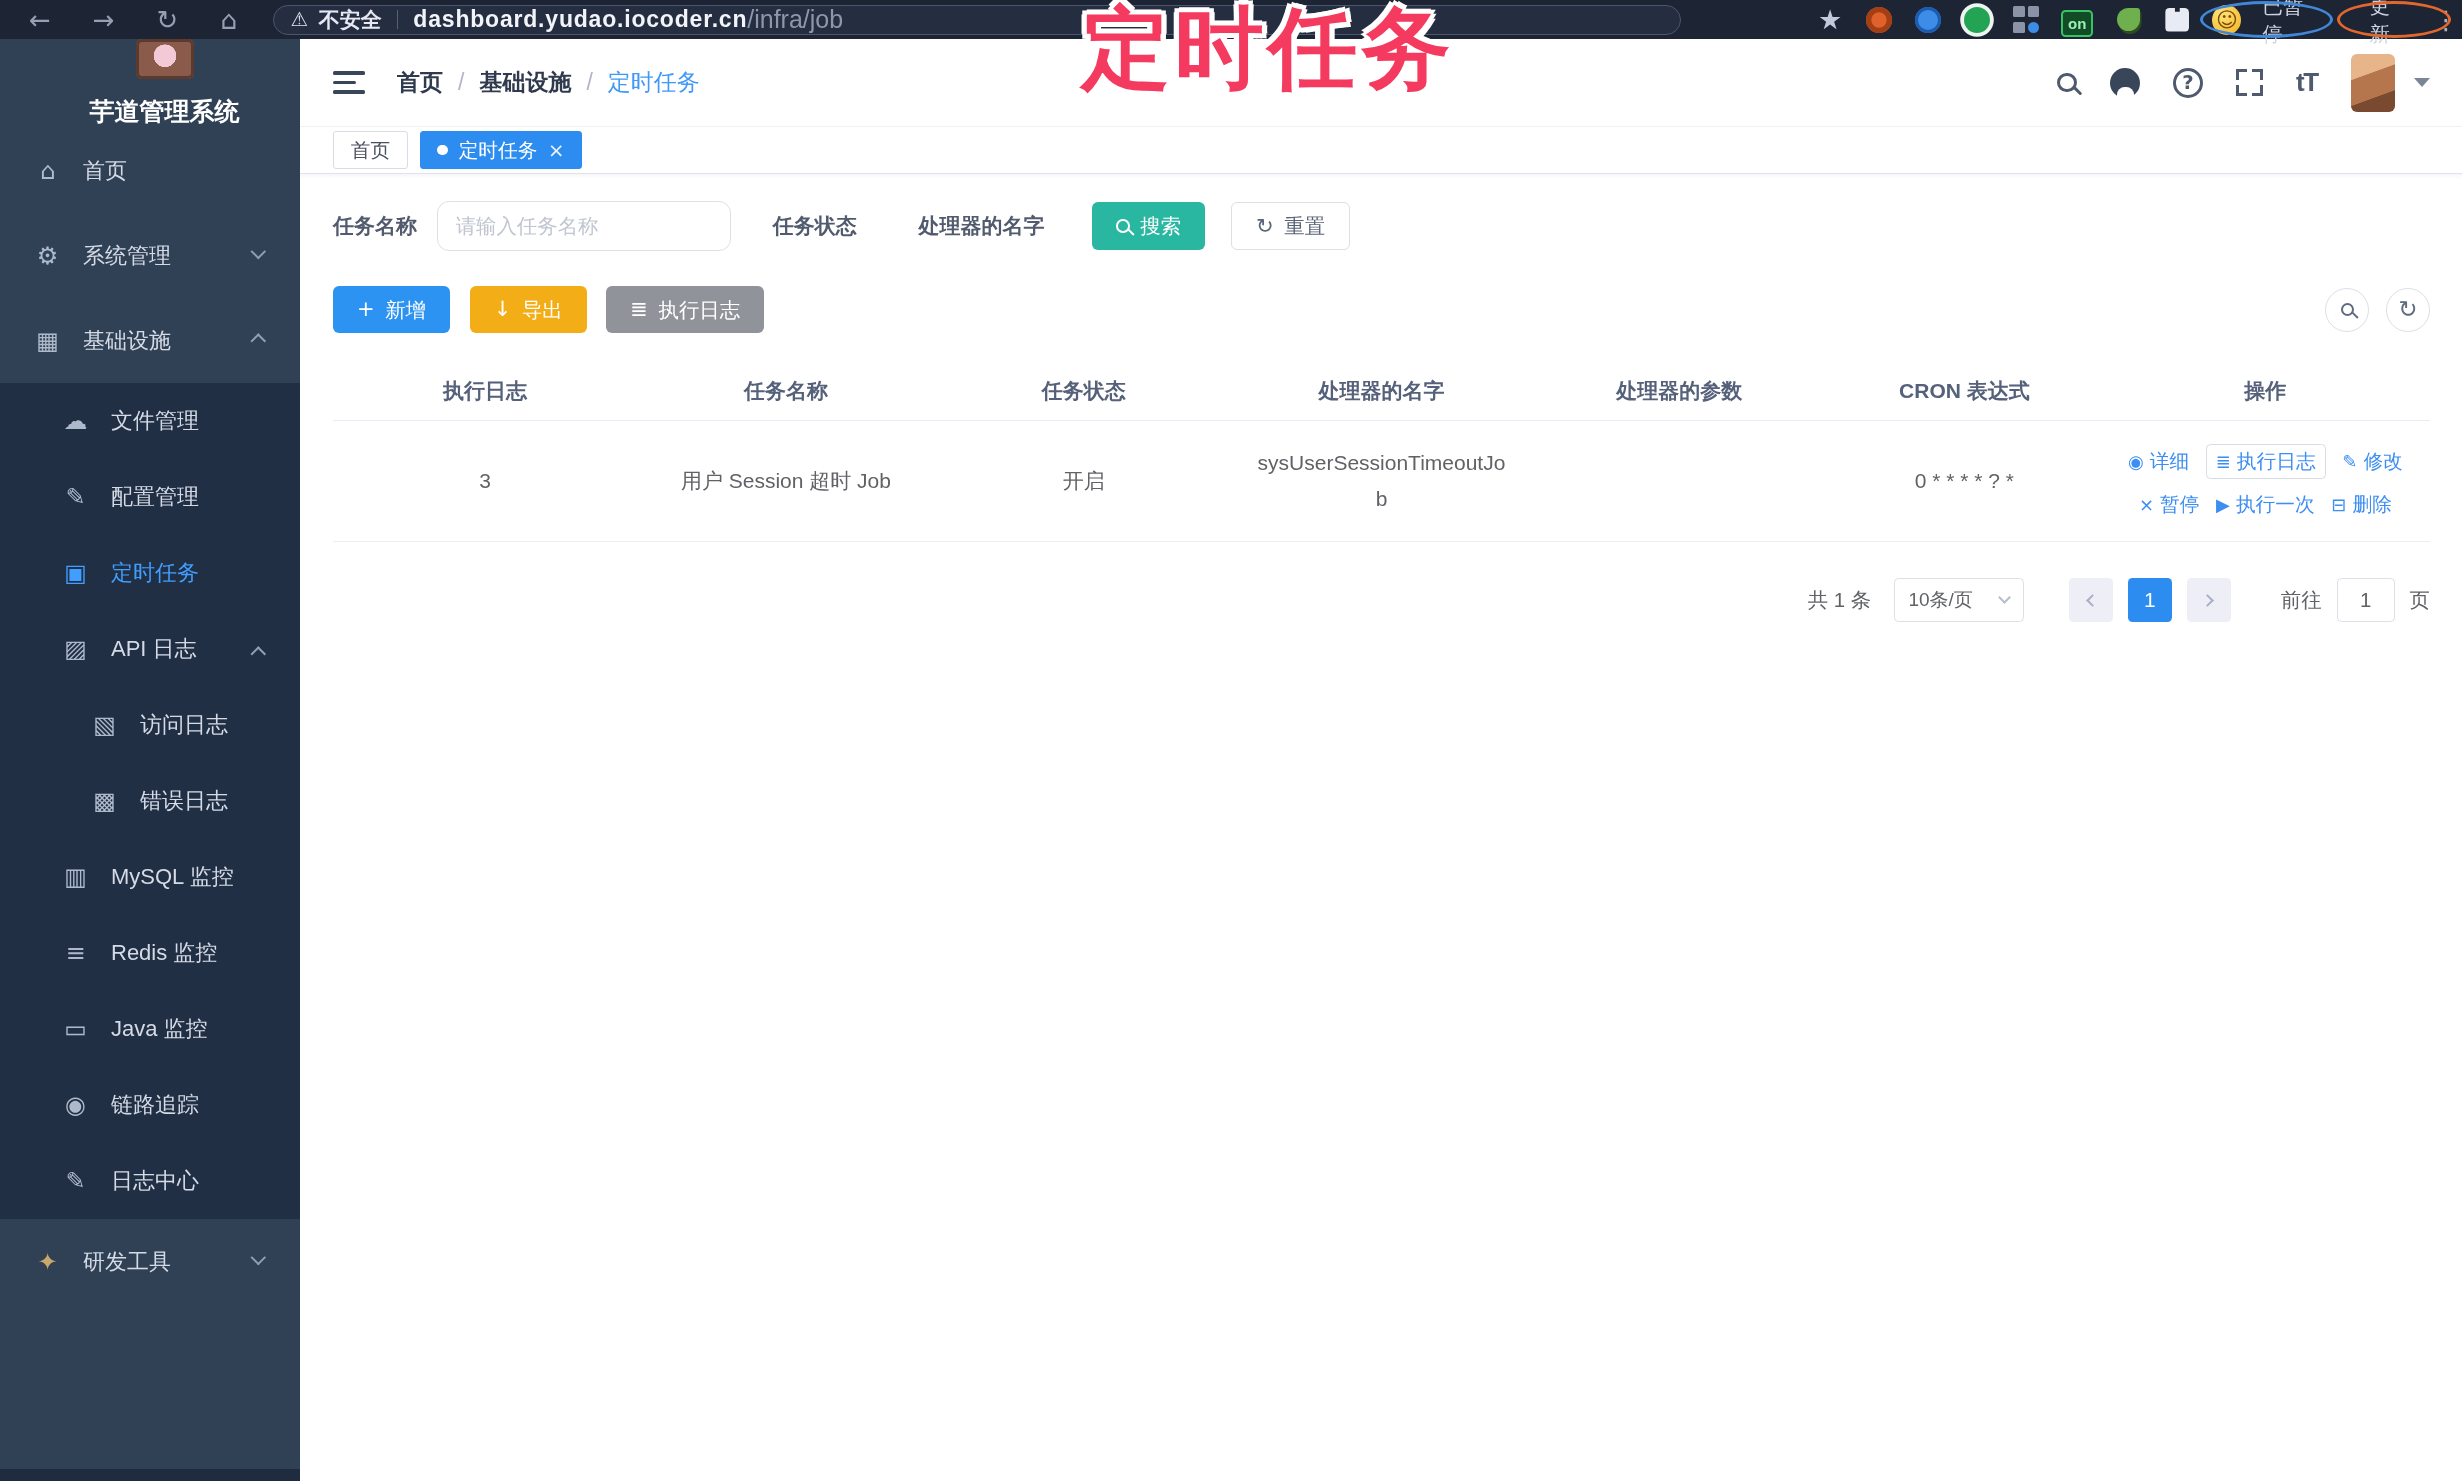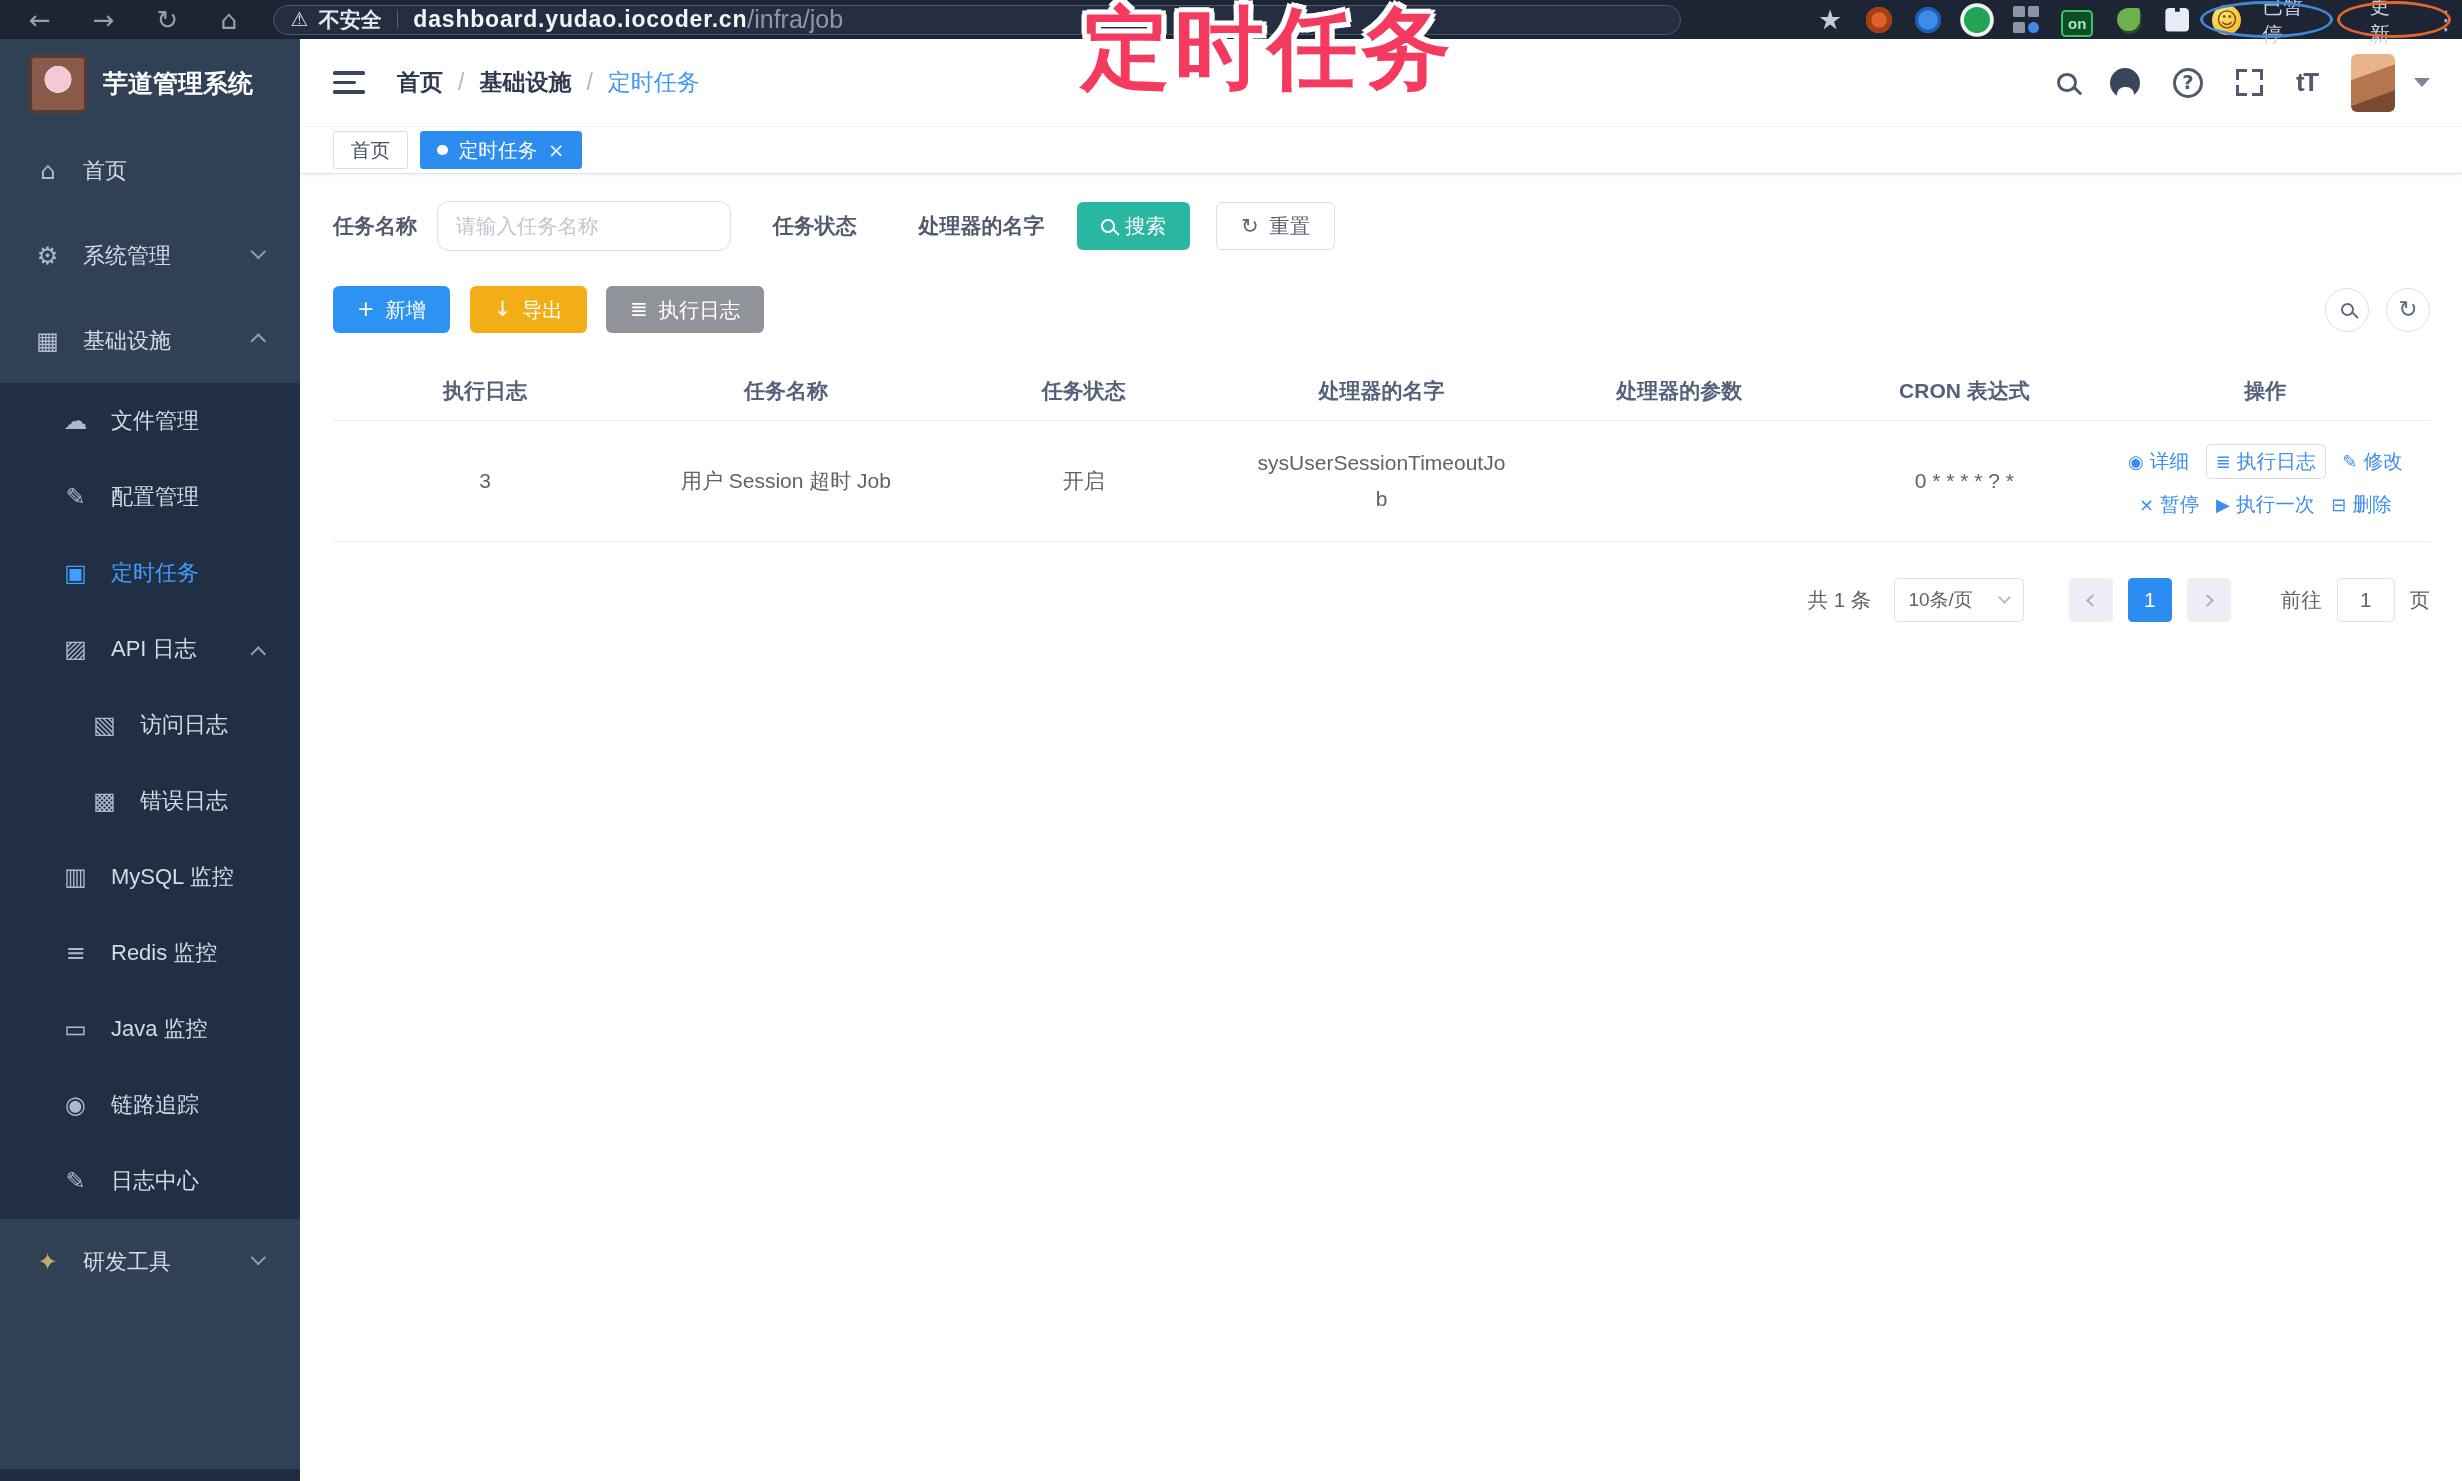--- a/index.html
+++ b/index.html
@@ -48,21 +48,21 @@
                 font-weight:bold; letter-spacing:4.5px; color:#f43a5f; pointer-events:none;
                 text-shadow:-4.5px -4.5px 0 #fff,4.5px -4.5px 0 #fff,-4.5px 4.5px 0 #fff,4.5px 4.5px 0 #fff,
                             -5.3px 0 0 #fff,5.3px 0 0 #fff,0 -5.3px 0 #fff,0 5.3px 0 #fff; }
   .anno-ellipse { position:absolute; z-index:40; border-radius:50%; pointer-events:none; }
   .anno-blue { left:2200px; top:0.8px; width:133px; height:37px; border:3.8px solid #4187d8; }
   .anno-orange { left:2337px; top:0.8px; width:114px; height:37px; border:3.8px solid #e2672e; }
 
   
   .sidebar { position:absolute; left:0; top:39px; width:300px; height:1442px;
              background:#304156; color:#cfd6e4; }
-  .logo-row { height:89px; display:flex; align-items:center; padding-left:29px; gap:16px; }
+  .logo-row { height:89px; display:flex; align-items:center; padding-left:29px; gap:16px;flex-direction:column; }
   .logo-img { width:58px; height:58px; border-radius:6px;
               background:radial-gradient(circle at 50% 42%,#f3c9d6 0 30%,#8a5a4a 31% 100%);
               box-shadow:inset 0 0 0 3px #5d3a2e; }
   .app-title { color:#fff; font-size:25px; font-weight:bold; }
   .menu-item { display:flex; align-items:center; position:relative; cursor:pointer; }
   .mi-lv1 { height:85px; padding-left:30px; }
   .mi-lv2 { height:76px; padding-left:58px; }
   .mi-lv3 { height:76px; padding-left:87px; }
   .submenu-bg { background:#212f44; }
   .mi-icon { width:35px; font-size:24px; color:#aeb9cc; margin-right:18px; text-align:center; }
@@ -125,21 +125,21 @@
   .f-input::placeholder { color:#c0c5d0; }
   .f-select { width:294px; height:50px; border:1.5px solid #dcdfe6; border-radius:6px;
               display:flex; align-items:center; justify-content:space-between; padding:0 18px;
               cursor:pointer; }
   .f-select span { font-size:20.4px; color:#c0c5d0; }
   .sel-caret { width:9px; height:9px; border-right:2.3px solid #b6bcc8; border-bottom:2.3px solid #b6bcc8;
                transform:rotate(45deg); margin-top:-4.5px; }
   .f-gap { width:42px; }
   .btn { height:48px; border-radius:6px; display:inline-flex; align-items:center; gap:10.6px;
          padding:0 24px; font-size:20.4px; cursor:pointer; border:none; white-space:nowrap; }
-  .btn-search { background:#2ab7a1; color:#fff; margin-left:13px; }
+  .btn-search { background:#2ab7a1; color:#fff; margin-left:28px; }
   .btn-reset { background:#fff; color:#5a6477; border:1.5px solid #dcdfe6; margin-left:26px; }
   .lens-sm { position:relative; width:13.6px; height:13.6px; border:2.3px solid #fff; border-radius:50%; }
   .lens-sm::after { content:""; position:absolute; width:7.6px; height:2.3px; background:#fff;
                     transform:rotate(45deg); right:-6.8px; bottom:-2.3px; }
   
   .toolbar-row { display:flex; align-items:center; margin-top:35px; }
   .btn-add { background:#2d93f2; color:#fff; height:47px; }
   .btn-export { background:#f3ae17; color:#fff; height:47px; margin-left:19.7px; }
   .btn-log { background:#909399; color:#fff; height:47px; margin-left:19.7px; }
   .b-ico { font-size:21px; line-height:1; }

